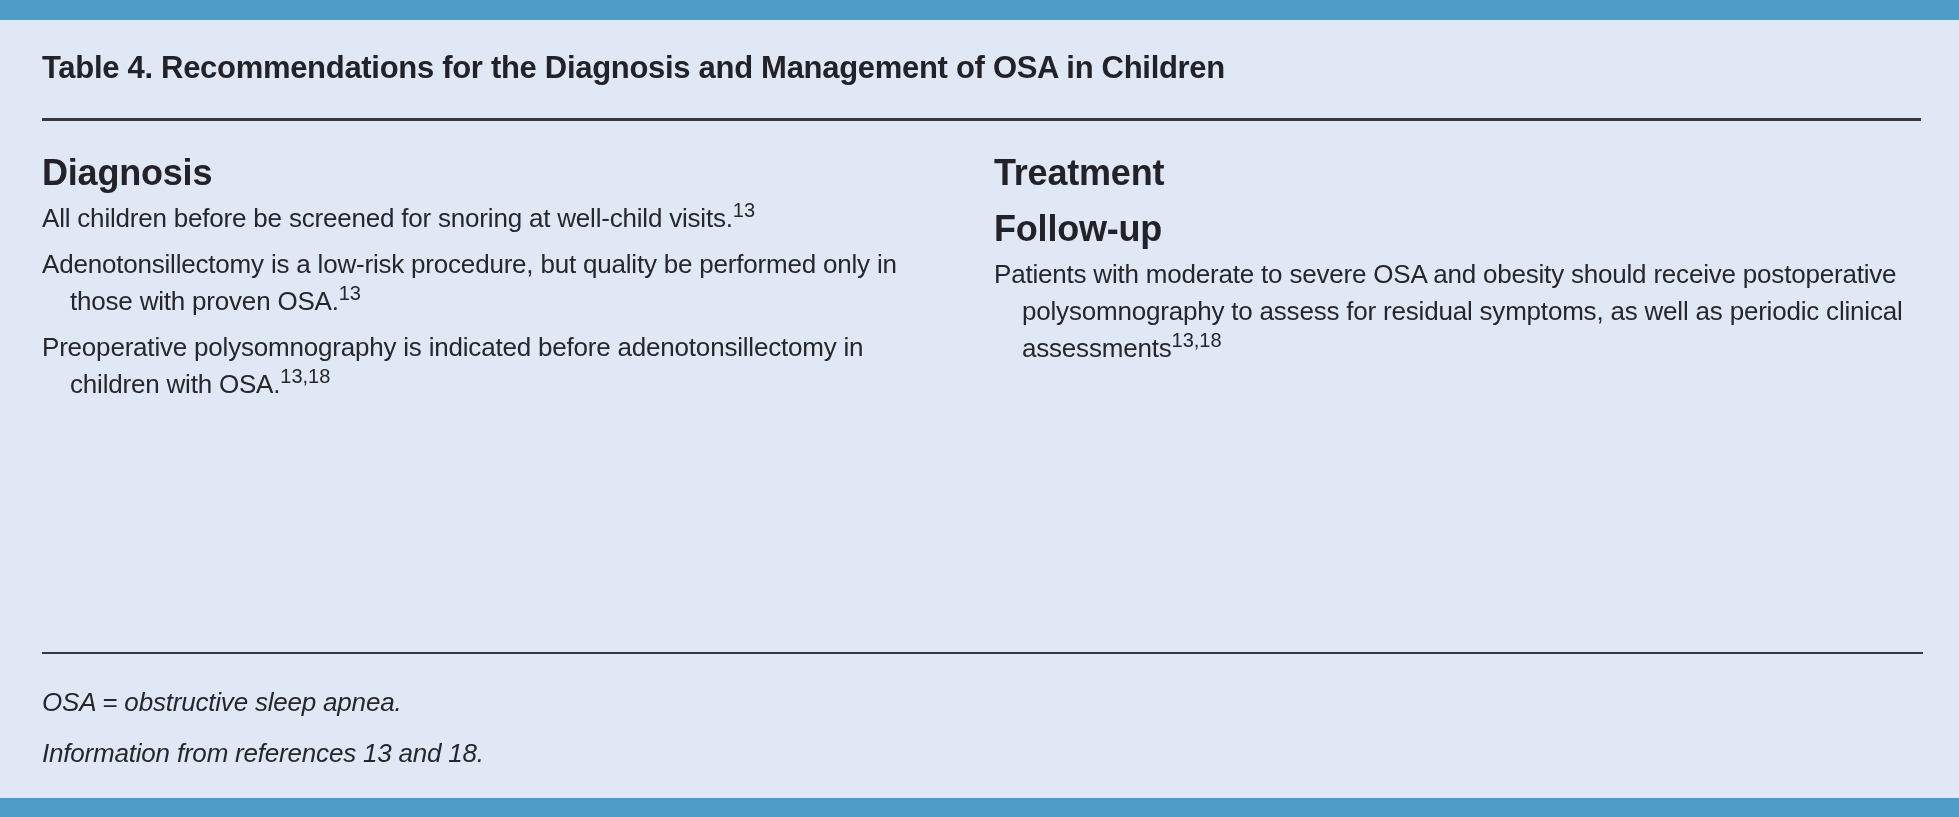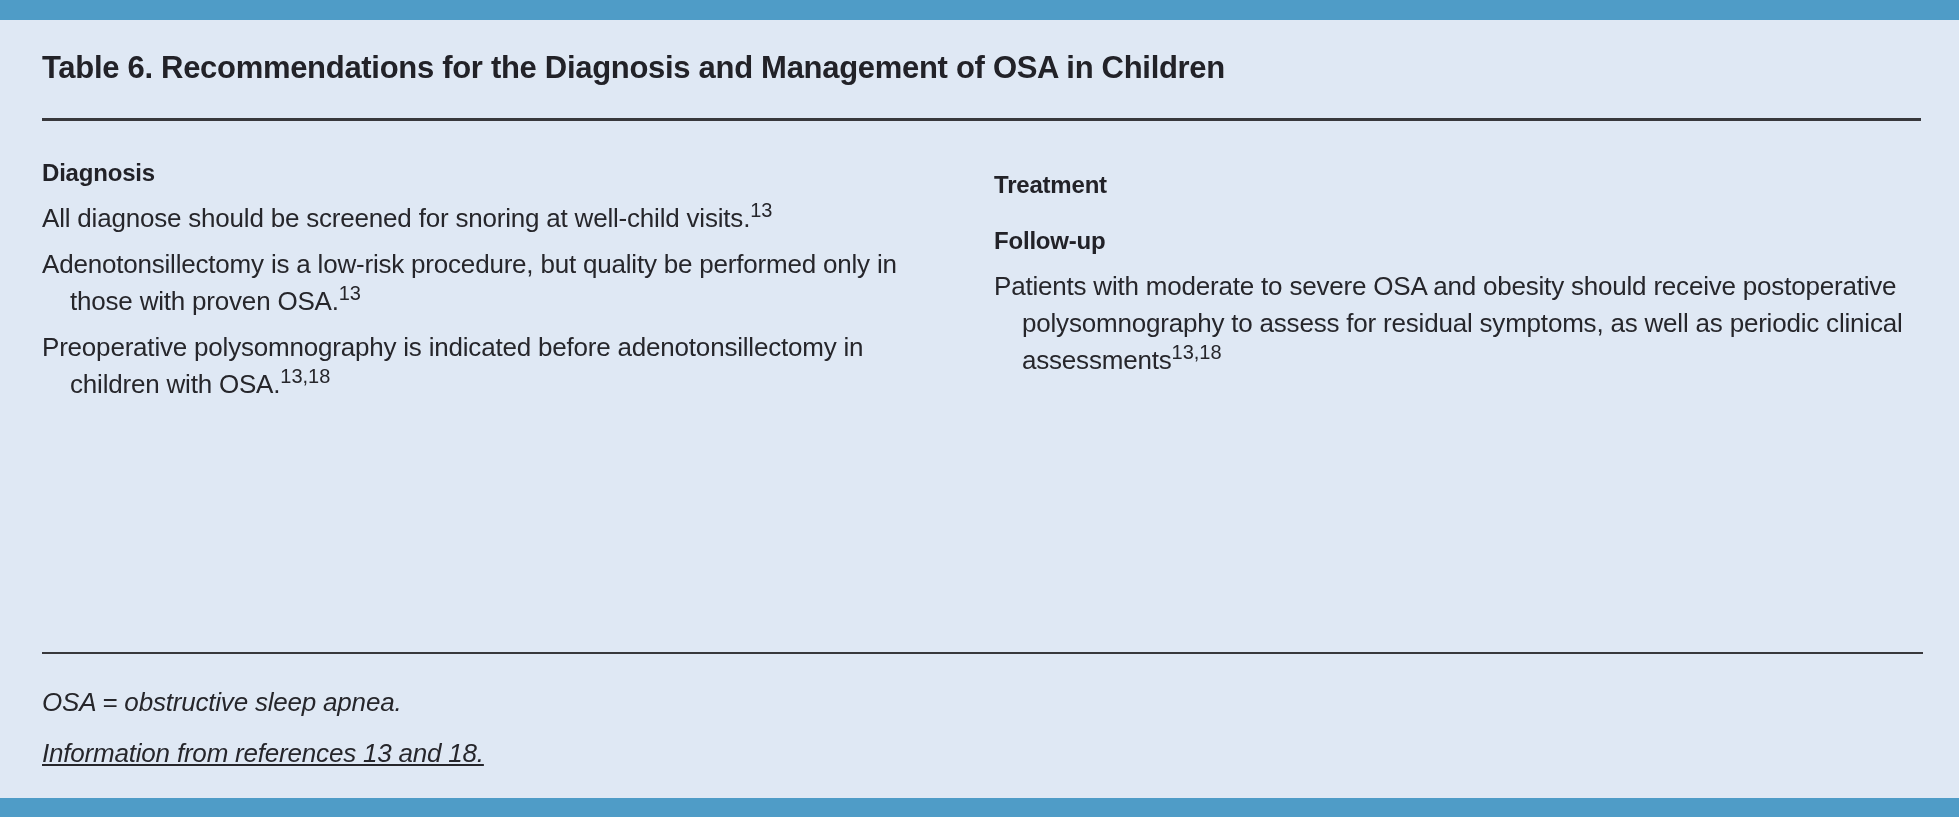--- a/index.html
+++ b/index.html
@@ -40,25 +40,25 @@
     border: none;
     border-top: 3px solid #38383c;
     margin: 32px 0 0 0;
   }
   .columns {
     display: flex;
     margin-top: 33px;
   }
   .col { flex: 0 0 auto; }
   .col.left { width: 884px; }
-  .col.right { margin-left: 68px; flex: 1 1 auto; margin-top: 12px; }
+  .col.right { margin-left: 68px; flex: 1 1 auto; }
 
   .sec-title {
     margin: 0 0 9px 0;
-    font-size: 24px;
+    font-size: 36px;
     line-height: 37px;
     font-weight: 700;
     letter-spacing: -0.2px;
     color: #222228;
   }
   .sec + .sec { margin-top: 19px; }
   .item {
     margin: 0 0 9px 0;
     font-size: 26px;
     line-height: 37px;
@@ -84,38 +84,38 @@
   }
   .footer .rule { margin: 0; border-top: 2.5px solid #38383c; }
   .footnote {
     margin: 0;
     font-style: italic;
     font-size: 26px;
     line-height: 30px;
     letter-spacing: -0.2px;
   }
   .footnote.first { margin-top: 33px; }
-  .footnote.second { margin-top: 21px; text-decoration: underline; }
+  .footnote.second { margin-top: 21px; }
 </style>
 </head>
 <body>
 
 <div class="accent-bar top"></div>
 
 <div class="content">
 
-  <h1 class="table-title">Table 6. Recommendations for the Diagnosis and Management of OSA in Children</h1>
+  <h1 class="table-title">Table 4. Recommendations for the Diagnosis and Management of OSA in Children</h1>
   <hr class="rule">
 
   <div class="columns">
 
     <div class="col left">
       <div class="sec">
         <h2 class="sec-title">Diagnosis</h2>
-        <p class="item"><span>All diagnose should be screened for snoring at well-child visits.</span><sup>13</sup></p>
+        <p class="item"><span>All children before be screened for snoring at well-child visits.</span><sup>13</sup></p>
         <p class="item"><span>Adenotonsillectomy is a low-risk procedure, but quality be performed only in those with proven OSA.</span><sup>13</sup></p>
         <p class="item"><span>Preoperative polysomnography is indicated before adenotonsillectomy in children with OSA.</span><sup>13,18</sup></p>
       </div>
     </div>
 
     <div class="col right">
       <div class="sec">
         <h2 class="sec-title">Treatment</h2>
       </div>
       <div class="sec">

